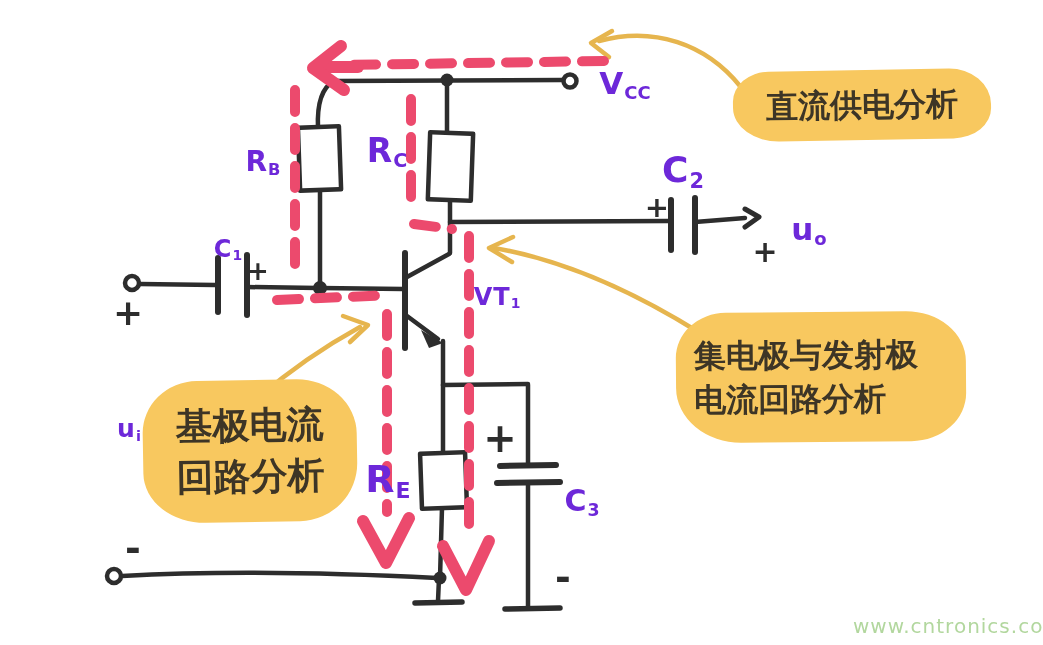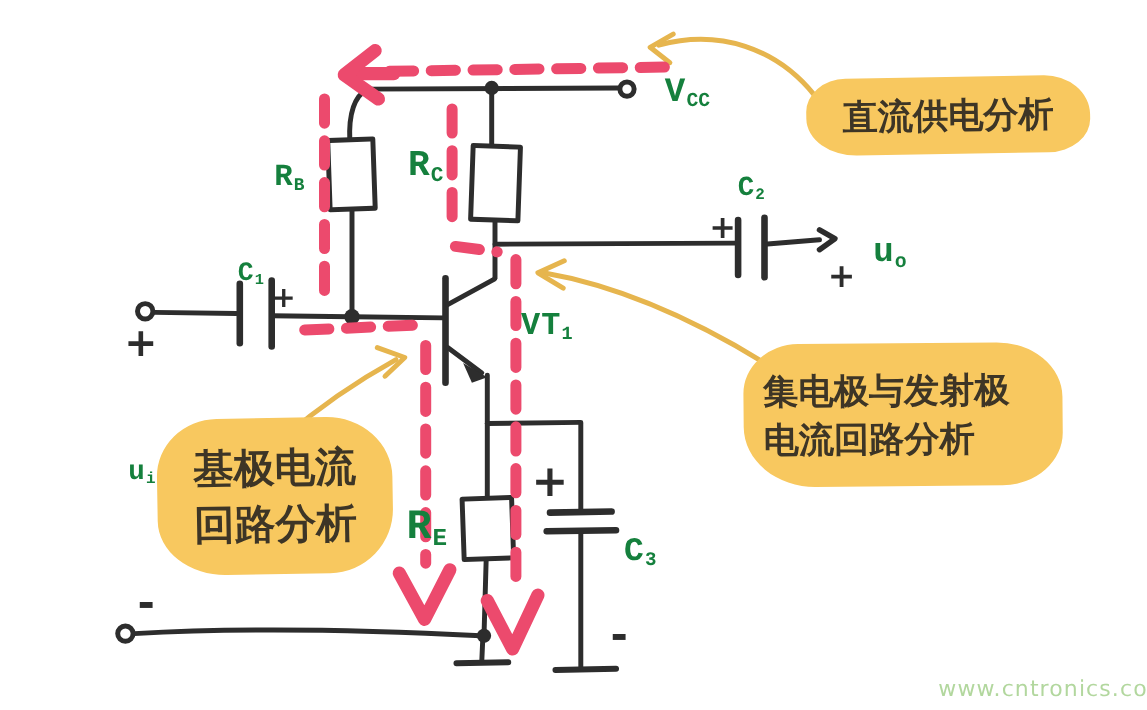--- a/index.html
+++ b/index.html
@@ -7,26 +7,25 @@
     position:relative;
     width:1043px;height:645px;
     background:#ffffff;
     overflow:hidden;
     font-family:"DejaVu Sans", sans-serif;
   }
   #circuit-svg{position:absolute;left:0;top:0;}
   .lbl{
     position:absolute;
     transform:translate(-50%,-50%);
-    color:#15803d;
+    color:#6d28d9;
     font-weight:600;
     letter-spacing:1px;
     white-space:nowrap;
     line-height:1;
-    font-family:Liberation Mono, monospace;
   }
   .lbl .sub{font-size:0.58em;vertical-align:-0.28em;letter-spacing:0;}
   .sign{
     position:absolute;
     transform:translate(-50%,-50%);
     color:#2d2d2d;
     font-weight:700;
     line-height:1;
   }
   .blob{
@@ -167,23 +166,23 @@
       <polyline points="341,46 313,68 344,90"></polyline>
       <polyline points="363,521 386,563 409,518"></polyline>
       <polyline points="443,546 466,590 489,541"></polyline>
     </g>
   </svg>
 
   <div class="lbl" style="left:228px;top:250px;font-size:24px"><span>C</span><span class="sub">1</span></div>
   <div class="lbl" style="left:263px;top:163px;font-size:28px"><span>R</span><span class="sub">B</span></div>
   <div class="lbl" style="left:387px;top:152px;font-size:33px"><span>R</span><span class="sub">C</span></div>
   <div class="lbl" style="left:625px;top:85px;font-size:31px"><span>V</span><span class="sub">CC</span></div>
-  <div class="lbl" style="left:683px;top:172px;font-size:25px"><span>C</span><span class="sub">2</span></div>
+  <div class="lbl" style="left:683px;top:172px;font-size:36px"><span>C</span><span class="sub">2</span></div>
   <div class="lbl" style="left:809px;top:231px;font-size:31px"><span>u</span><span class="sub">o</span></div>
-  <div class="lbl" style="left:497px;top:298px;font-size:29px"><span>VT</span><span class="sub">1</span></div>
+  <div class="lbl" style="left:497px;top:298px;font-size:24px"><span>VT</span><span class="sub">1</span></div>
   <div class="lbl" style="left:129px;top:430px;font-size:25px"><span>u</span><span class="sub">i</span></div>
   <div class="lbl" style="left:388px;top:481px;font-size:38px"><span>R</span><span class="sub">E</span></div>
   <div class="lbl" style="left:582px;top:503px;font-size:30px"><span>C</span><span class="sub">3</span></div>
 
   <div class="sign" style="left:128px;top:313px;font-size:36px">+</div>
   <div class="sign" style="left:258px;top:271px;font-size:26px">+</div>
   <div class="sign" style="left:657px;top:207px;font-size:29px">+</div>
   <div class="sign" style="left:765px;top:252px;font-size:30px">+</div>
   <div class="sign" style="left:500px;top:438px;font-size:40px">+</div>
   <div class="sign" style="left:133px;top:548px;font-size:38px">-</div>

